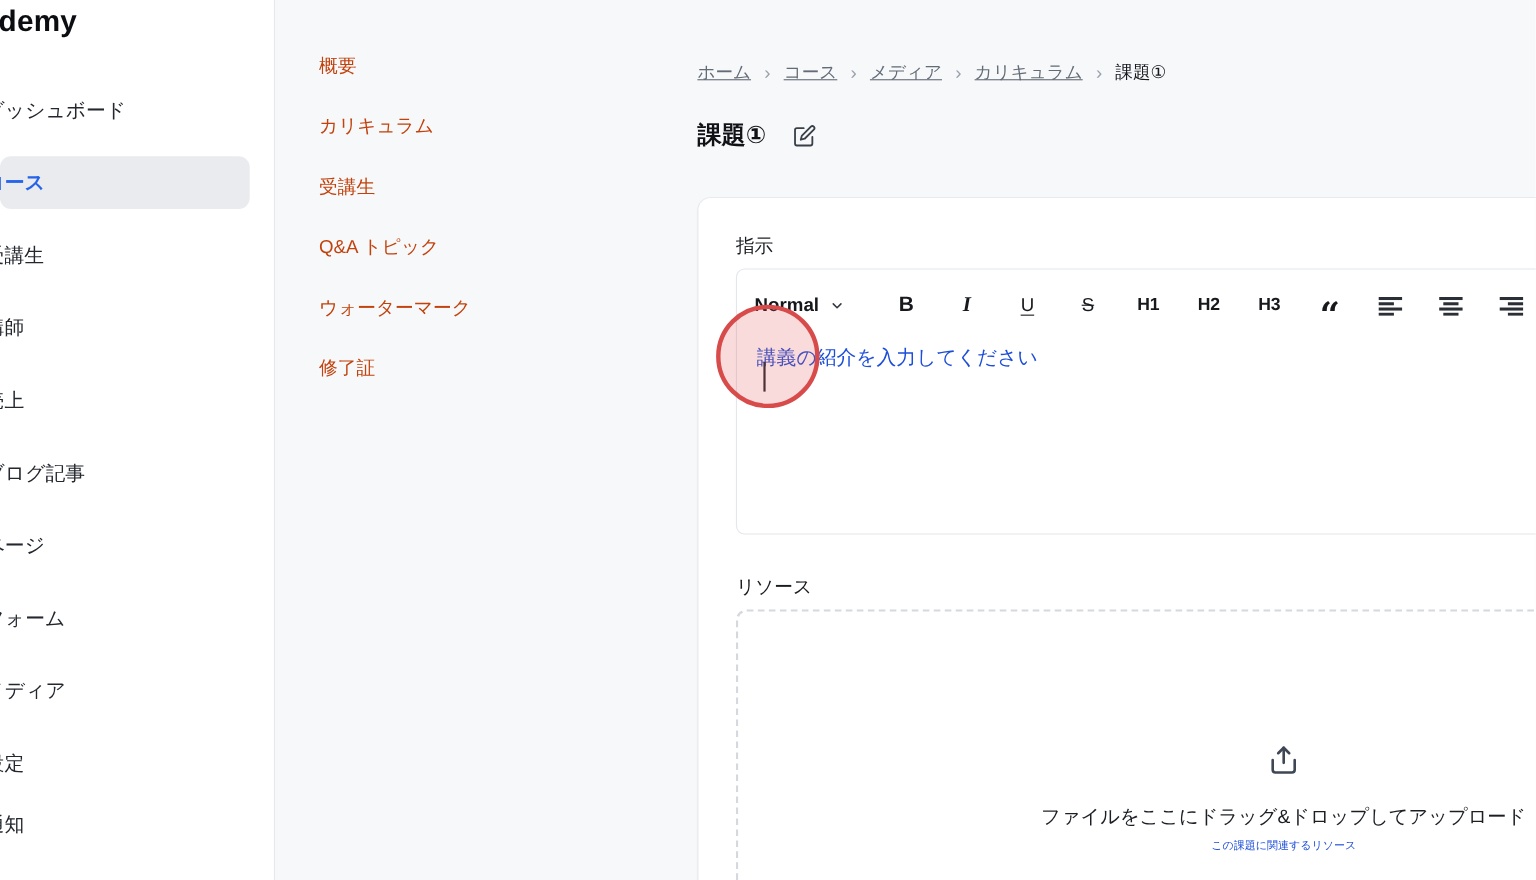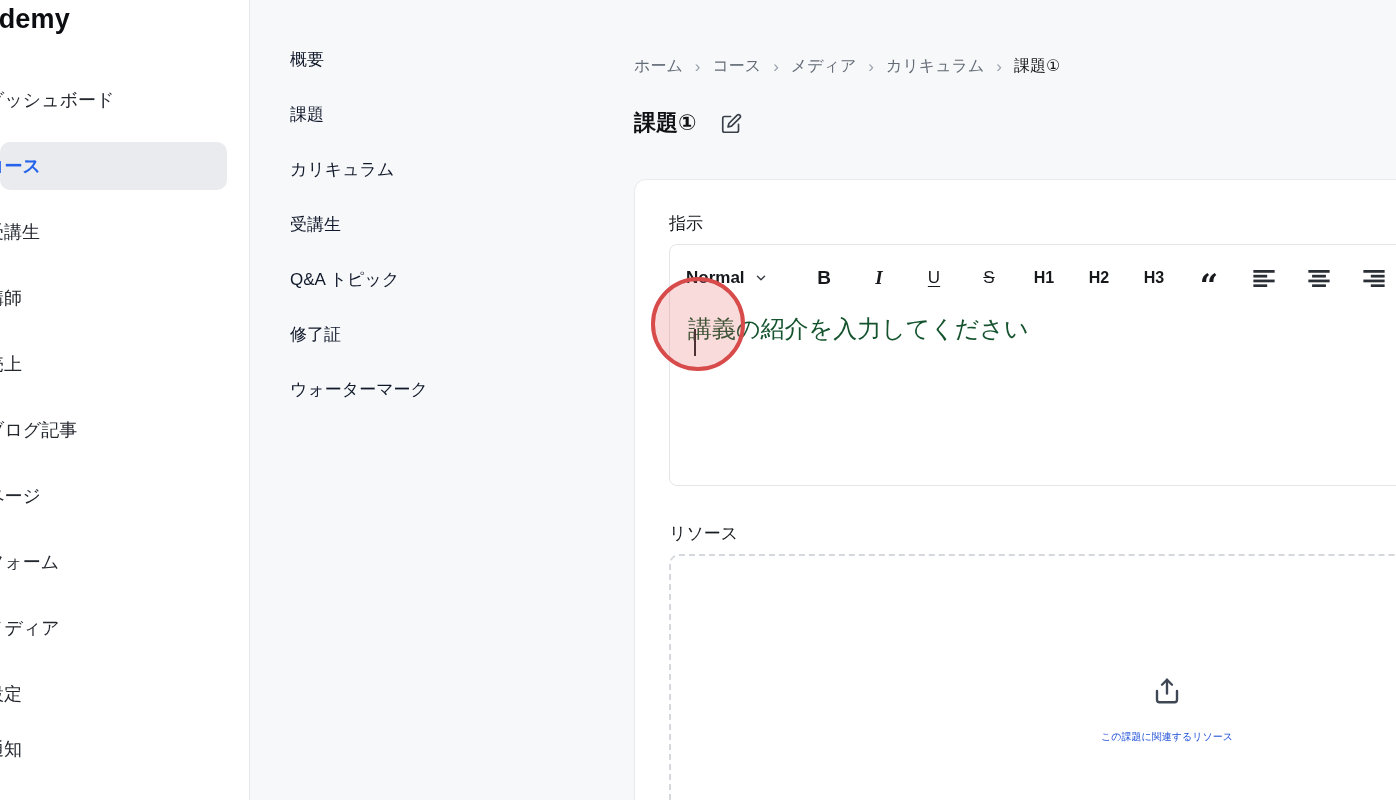--- a/index.html
+++ b/index.html
@@ -32,28 +32,28 @@
     margin-left:-14px; white-space:nowrap;
     font-size:18px; color:#23272e;
   }
   .nav-item.active { background:#e9ebee; }
   .nav-item.active .nav-label { color:#2563eb; font-weight:600; }
 
   
   .subnav { position:absolute; left:250px; top:32px; width:340px; }
   .subnav-item {
     height:55px; display:flex; align-items:center; padding-left:40px;
-    font-size:17px; color:#0f172a; cursor:pointer; white-space:nowrap;
+    font-size:17px; color:#c2410c; cursor:pointer; white-space:nowrap;
   }
 
   
   .main { position:absolute; left:634px; top:0; width:1100px; }
 
   .breadcrumb { margin-top:56px; display:flex; align-items:center; gap:12px; font-size:16px; }
-  .crumb { color:#636b76; white-space:nowrap; cursor:pointer; }
+  .crumb { color:#636b76; white-space:nowrap; cursor:pointer;text-decoration:underline; }
   .crumb-sep { color:#9aa2ad; font-size:17px; line-height:1; }
   .crumb-current { color:#15181c; white-space:nowrap; }
 
   .title-row { margin-top:30px; display:flex; align-items:center; gap:24px; height:32px; }
   .page-title { font-size:22px; font-weight:700; color:#101216; white-space:nowrap; }
   .icon-btn { display:inline-flex; align-items:center; justify-content:center; cursor:pointer; }
 
   .card {
     margin-top:40px; width:1066px; height:740px;
     background:#ffffff; border:1px solid #e8eaee; border-radius:12px;
@@ -70,21 +70,21 @@
     font-size:17px; color:#17191c; display:flex; align-items:center; justify-content:center; height:30px;
   }
   .tb-b { font-weight:700; font-size:19px; }
   .tb-i { font-family:"Liberation Serif","DejaVu Serif",serif; font-style:italic; font-weight:700; font-size:19px; }
   .tb-u { text-decoration:underline; text-underline-offset:3px; }
   .tb-s { text-decoration:line-through; }
   .tb-h { font-weight:700; font-size:16px; }
   .tb-quote { font-family:"DejaVu Serif","Liberation Serif",serif; font-weight:700; font-size:32px; line-height:10px; padding-top:16px; }
 
   .editor-body { position:relative; padding:20px 18px; }
-  .placeholder { font-size:24px; color:#14532d; white-space:nowrap; }
+  .placeholder { font-size:18px; color:#1d4ed8; white-space:nowrap; }
   .caret { position:absolute; left:24px; top:36px; width:2px; height:27px; background:#23262b; }
 
   .dropzone {
     margin-top:8px; height:400px; border:2px dashed #d5d8dd; border-radius:10px;
     display:flex; flex-direction:column; align-items:center; padding-top:120px; cursor:pointer;
     background:#ffffff;
   }
   .dz-icon { margin-bottom:24px; }
   .dz-line1 { font-size:17.5px; font-weight:500; color:#1b1e23; margin-bottom:8px; white-space:nowrap; }
   .dz-line2 { font-size:10px; color:#1d4ed8; white-space:nowrap; }
@@ -138,26 +138,25 @@
         <span class="nav-label">設定</span>
       </div>
     <div class="nav-item">
         <span class="nav-label">通知</span>
       </div>
   </nav>
 </aside>
 
 <nav class="subnav">
   <div class="subnav-item">概要</div>
-  <div class="subnav-item">課題</div>
   <div class="subnav-item">カリキュラム</div>
   <div class="subnav-item">受講生</div>
   <div class="subnav-item">Q&amp;A トピック</div>
+  <div class="subnav-item">ウォーターマーク</div>
   <div class="subnav-item">修了証</div>
-  <div class="subnav-item">ウォーターマーク</div>
 </nav>
 
 <main class="main">
 
   <nav class="breadcrumb">
     <span class="crumb">ホーム</span>
     <span class="crumb-sep">›</span>
     <span class="crumb">コース</span>
     <span class="crumb-sep">›</span>
     <span class="crumb">メディア</span>
@@ -229,19 +228,20 @@
     </div>
 
     <div class="field-label rsrc-label">リソース</div>
 
     <div class="dropzone">
       <svg class="dz-icon" width="30" height="30" viewBox="0 0 24 24" fill="none" stroke="#3f4754" stroke-width="1.9" stroke-linecap="round" stroke-linejoin="round">
         <path d="M4 12v7a2 2 0 0 0 2 2h12a2 2 0 0 0 2-2v-7"></path>
         <polyline points="16 7 12 3 8 7"></polyline>
         <line x1="12" y1="3" x2="12" y2="14"></line>
       </svg>
+      <div class="dz-line1">ファイルをここにドラッグ&amp;ドロップしてアップロード</div>
       <div class="dz-line2">この課題に関連するリソース</div>
     </div>
 
   </section>
 </main>
 
 <div class="click-annotation"></div>
 
 </body></html>

